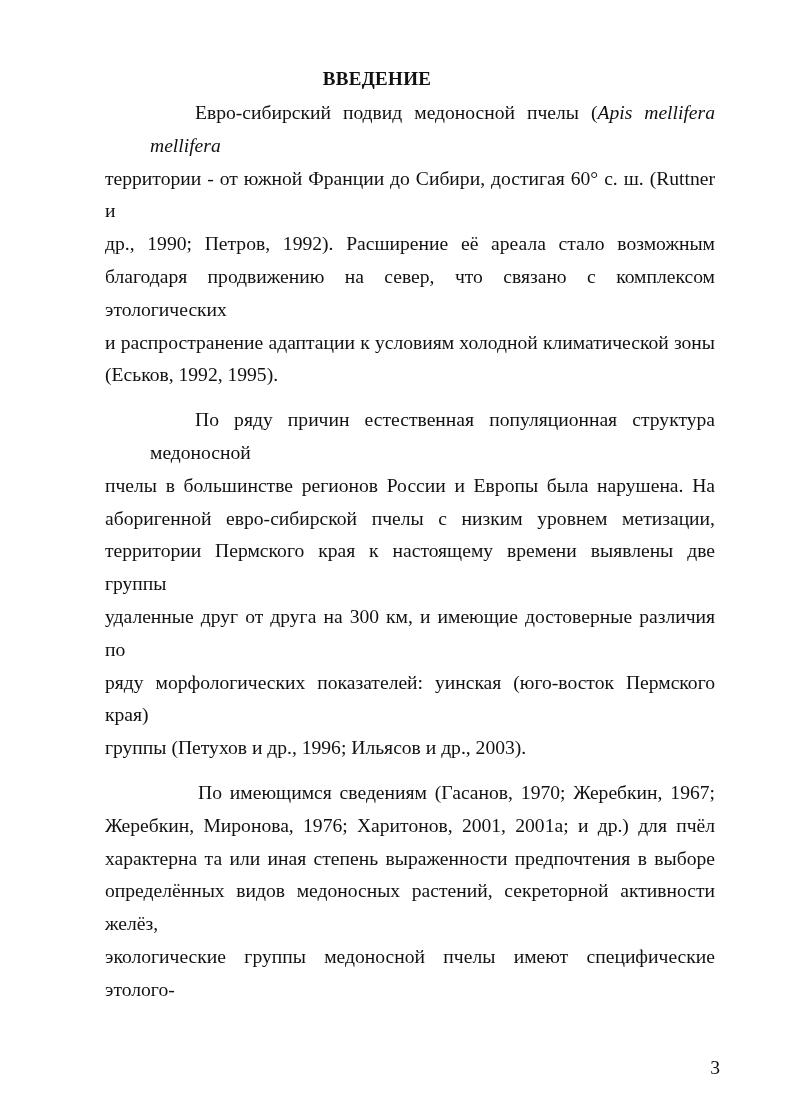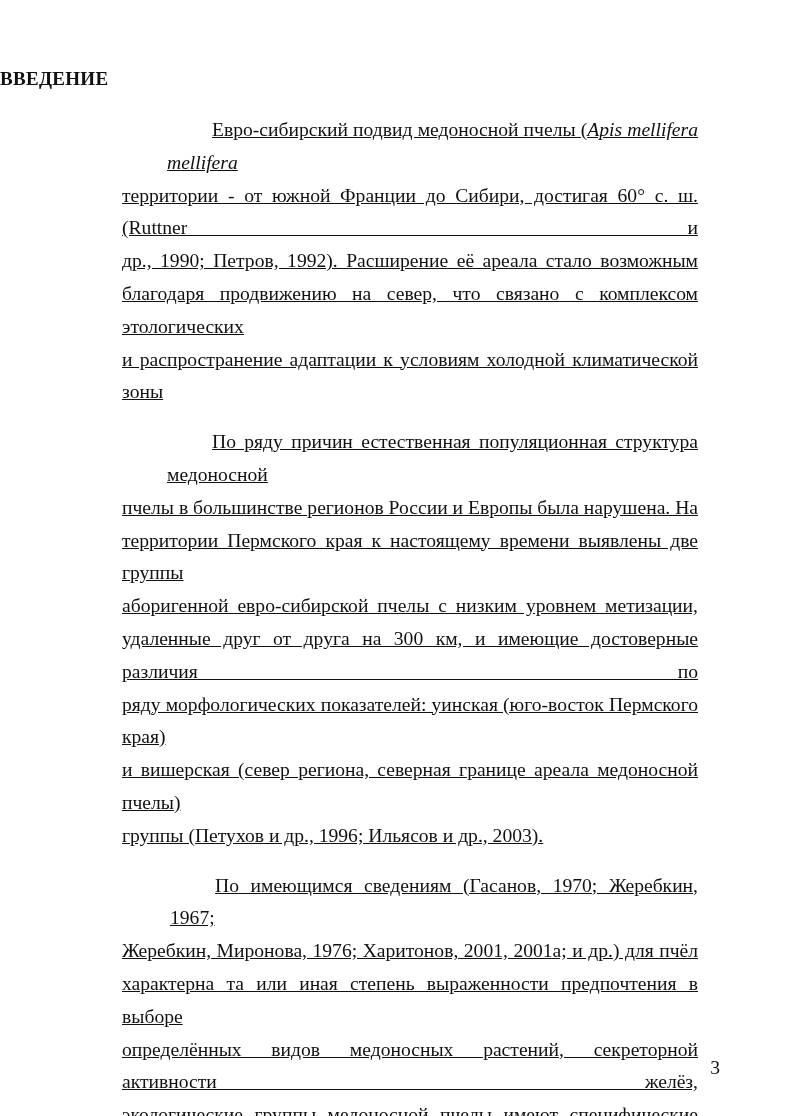--- a/index.html
+++ b/index.html
@@ -4,27 +4,27 @@
 <style>
   html, body { margin: 0; padding: 0; background: #ffffff; }
   body {
     width: 798px; height: 1116px; position: relative; overflow: hidden;
     font-family: "Liberation Serif", "DejaVu Serif", serif;
     color: #111111;
   }
   .page { position: absolute; left: 0; top: 0; width: 798px; height: 1116px; background: #fff; }
   .title {
     position: absolute; left: 0; width: 754px; top: 68px;
-    font-weight: bold; font-size: 19px; letter-spacing: 0.3px;
+    text-align: center; font-weight: bold; font-size: 19px; letter-spacing: 0.3px;
   }
   .body {
     position: absolute; left: 105px; width: 610px; top: 97px;
     font-size: 19.6px; line-height: 32.8px;
   }
-  .para { margin: 17px; text-align: justify; text-indent: 45px; text-decoration: underline; }
+  .para { margin: 0; text-align: justify; text-indent: 45px; }
   .para + .para { margin-top: 12px; }
   .line { display: block; text-align: justify; text-align-last: justify; white-space: normal; }
   .line.last { text-align-last: left; }
   .para .line:first-child { text-indent: 45px; }
   .para .line { text-indent: 0; }
   .para .line.first { padding-left: 45px; }
   .p3 .line.first { padding-left: 48px; }
   i { font-style: italic; }
   .pagenum {
     position: absolute; top: 1057px; left: 700px; width: 20px; text-align: right;
@@ -38,30 +38,30 @@
   <div class="title">ВВЕДЕНИЕ</div>
 
   <div class="body">
 
     <div class="para p1">
       <span class="line first"><span>Евро-сибирский подвид медоносной пчелы (</span><i>Apis mellifera mellifera</i></span>
       <span class="line">территории - от южной Франции до Сибири, достигая 60° с. ш. (Ruttner и</span>
       <span class="line">др., 1990; Петров, 1992). Расширение её ареала стало возможным</span>
       <span class="line">благодаря продвижению на север, что связано с комплексом этологических</span>
       <span class="line">и распространение адаптации к условиям холодной климатической зоны</span>
+      <span class="line last">(Еськов, 1992, 1995).</span>
     </div>
 
     <div class="para p2">
       <span class="line first">По ряду причин естественная популяционная структура медоносной</span>
       <span class="line">пчелы в большинстве регионов России и Европы была нарушена. На</span>
+      <span class="line">аборигенной евро-сибирской пчелы с низким уровнем метизации,</span>
       <span class="line">территории Пермского края к настоящему времени выявлены две группы</span>
-      <span class="line">аборигенной евро-сибирской пчелы с низким уровнем метизации,</span>
       <span class="line">удаленные друг от друга на 300 км, и имеющие достоверные различия по</span>
       <span class="line">ряду морфологических показателей: уинская (юго-восток Пермского края)</span>
-      <span class="line">и вишерская (север региона, северная границе ареала медоносной пчелы)</span>
       <span class="line last">группы (Петухов и др., 1996; Ильясов и др., 2003).</span>
     </div>
 
     <div class="para p3">
       <span class="line first">По имеющимся сведениям (Гасанов, 1970; Жеребкин, 1967;</span>
       <span class="line">Жеребкин, Миронова, 1976; Харитонов, 2001, 2001а; и др.) для пчёл</span>
       <span class="line">характерна та или иная степень выраженности предпочтения в выборе</span>
       <span class="line">определённых видов медоносных растений, секреторной активности желёз,</span>
       <span class="line">экологические группы медоносной пчелы имеют специфические этолого-</span>
 

